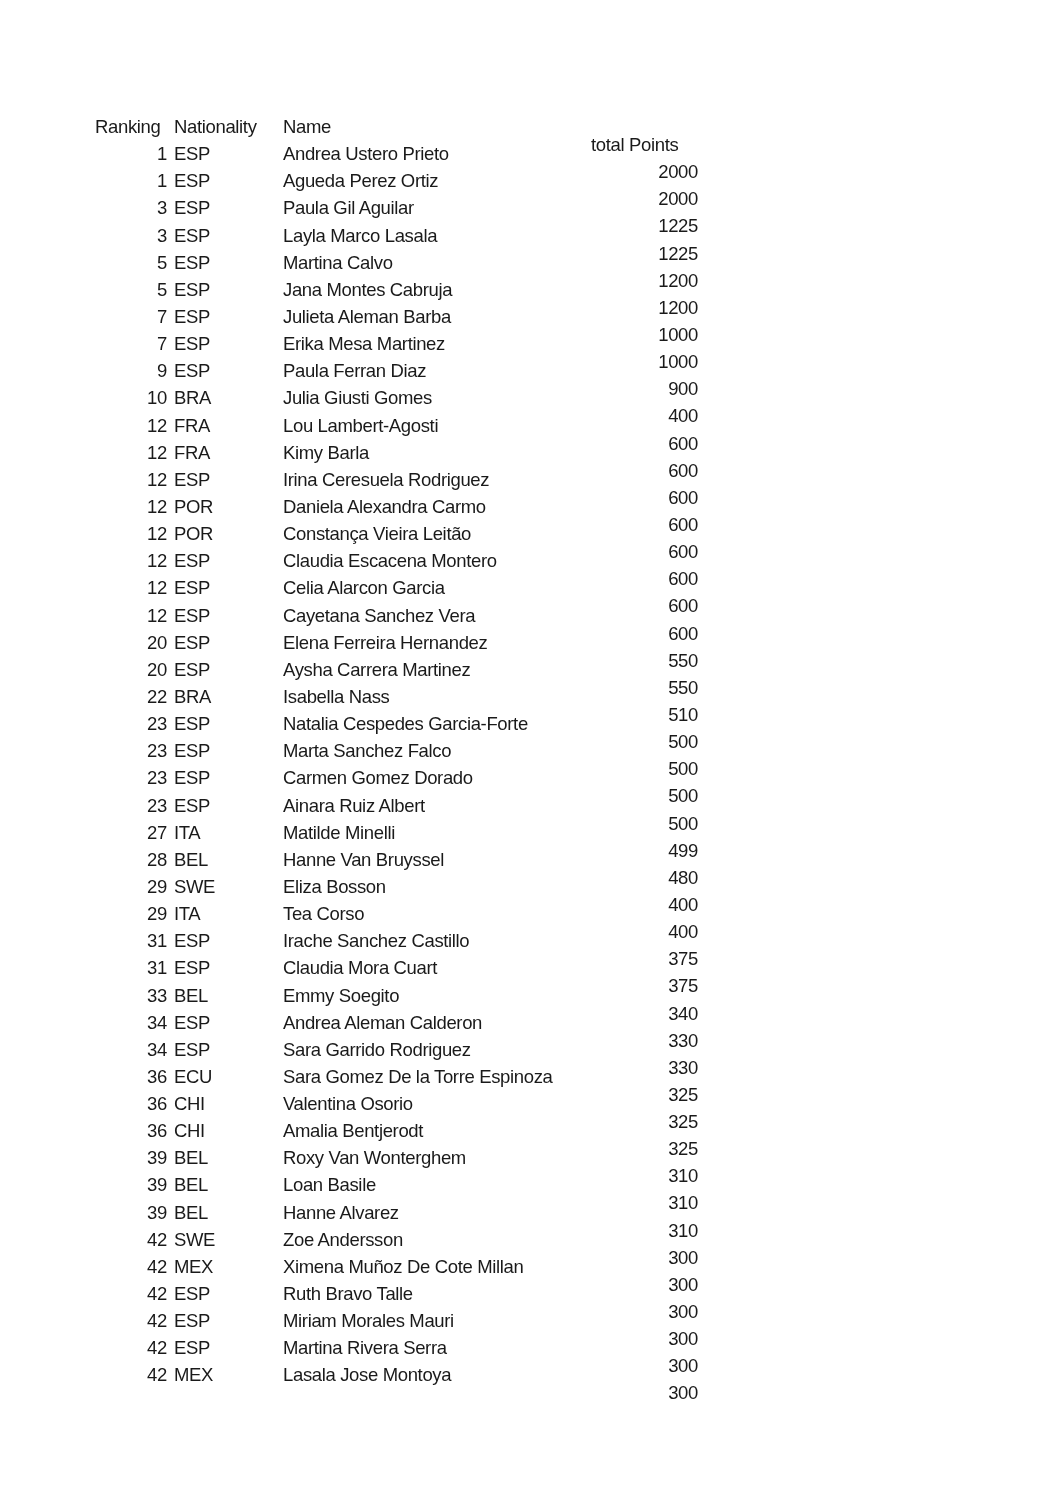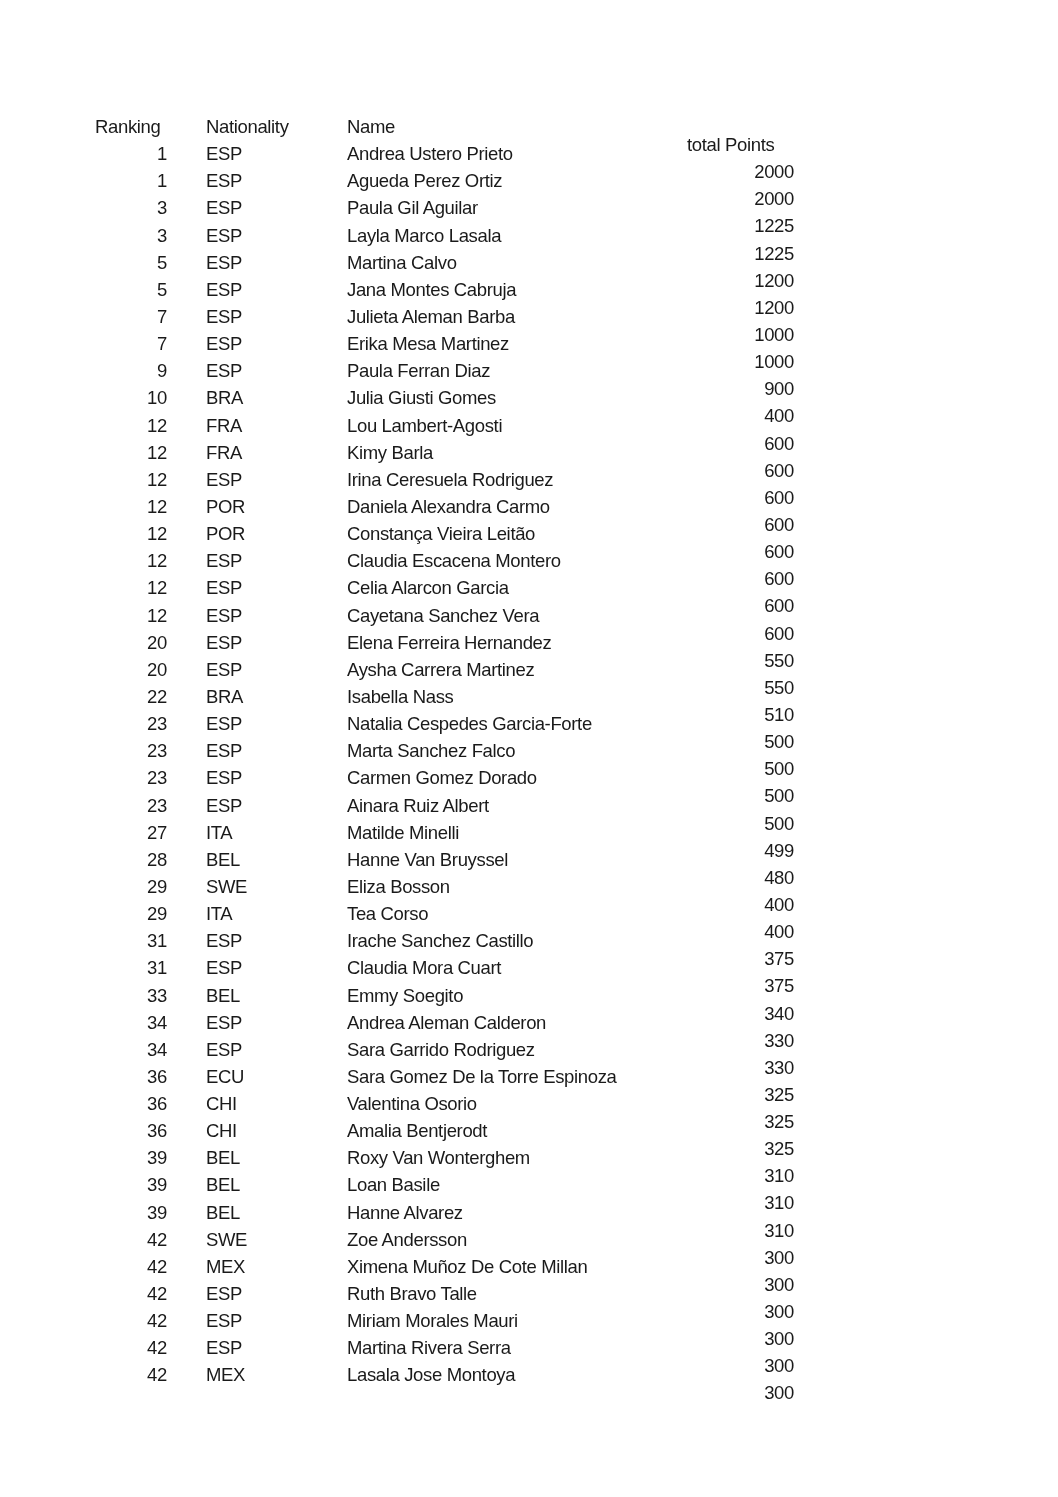--- a/index.html
+++ b/index.html
@@ -25,21 +25,20 @@
   }
   .row {
     display: grid;
     grid-template-columns: 72px 116px 308px 107px;
     height: 27.15px;
     align-items: center;
     font-size: 18.5px;
     letter-spacing: -0.35px;
     line-height: 1;
     white-space: nowrap;
-    gap: 32px;
   }
   .cell { overflow: visible; }
   .c-rank { text-align: right; }
   .c-nat  { padding-left: 7px; }
   .c-name { }
   .c-pts  { text-align: right; margin-top: 36px; }
   .header-row .c-rank { text-align: left; }
   .header-row .c-pts  { text-align: left; }
 </style>
 </head>

